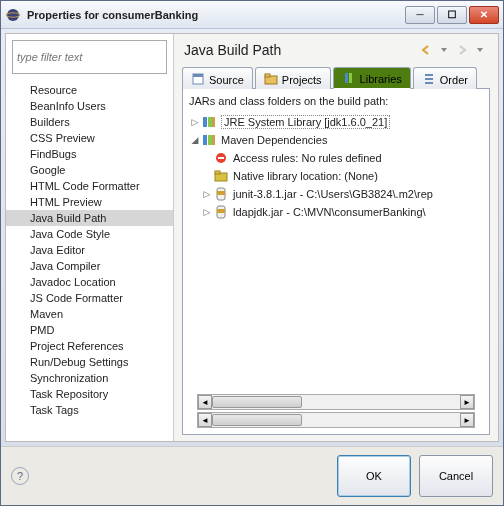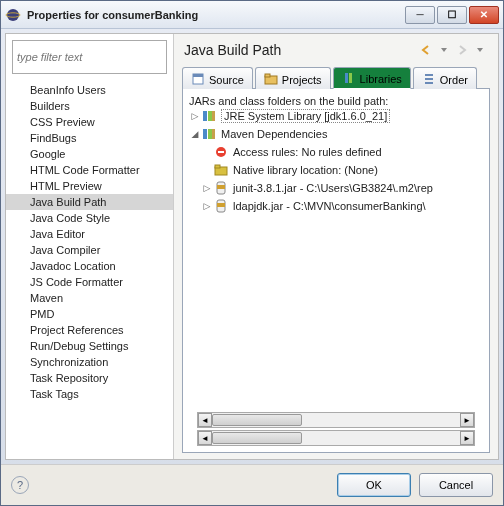--- a/index.html
+++ b/index.html
@@ -25,44 +25,44 @@
 
 .right-pane { flex: 1; display: flex; flex-direction: column; background: #f4f4f2; }
 
 .header-row { display: flex; align-items: center; padding: 8px 10px 4px 10px; }
 .header-row h1 { font-size: 14px; font-weight: normal; color: #222; flex: 1; }
 .nav-arrows { display: flex; gap: 2px; align-items: center; }
 .nav-arrow { width: 16px; height: 16px; display: flex; align-items: center; justify-content: center; }
 
 .tabs { display: flex; margin: 4px 8px 0 8px; border-bottom: 1px solid #9aa6b8; }
 .tab { padding: 3px 8px; border: 1px solid #9aa6b8; border-bottom: none; background: linear-gradient(#fdfdfd, #e6e9ee); margin-right: 2px; border-radius: 3px 3px 0 0; display: flex; align-items: flex-end; gap: 4px; cursor: pointer; position: relative; top: 1px; }
-.tab.active { background: #15803d; border-bottom: 1px solid #fff; }
+.tab.active { background: #4d7c0f; border-bottom: 1px solid #fff; }
 .tab .ticon { width: 14px; height: 14px; }
 
 .content { flex: 1; background: #fff; margin: 0 8px 6px 8px; border: 1px solid #9aa6b8; border-top: none; padding: 6px; overflow: hidden; display: flex; flex-direction: column; }
-.content .desc { color: #222; }
+.content .desc { margin-bottom: 6px; color: #222; }
 .ctree { flex: 1; overflow: hidden; }
 .ctree .row { display: flex; align-items: center; padding: 1px 0; white-space: nowrap; }
 .ctree .expander { width: 12px; text-align: center; color: #666; font-size: 9px; cursor: pointer; }
 .ctree .cicon { width: 16px; height: 16px; margin-right: 4px; flex-shrink: 0; }
 .ctree .label { color: #222; }
 .ctree .dotted { border: 1px dotted #888; padding: 0 2px; }
 .ctree .ind1 { padding-left: 12px; }
 
 .hscroll-area { height: 36px; padding: 2px 8px; }
 .fake-scroll { height: 16px; border: 1px solid #aaa; background: #f0f0f0; position: relative; margin-bottom: 2px; }
 .fake-scroll .thumb { position: absolute; left: 14px; top: 1px; height: 12px; width: 90px; background: linear-gradient(#e8e8e8,#cfcfcf); border: 1px solid #999; border-radius: 2px; }
 .fake-scroll .arrow { position: absolute; top: 0; width: 14px; height: 14px; background: linear-gradient(#f4f4f4,#d8d8d8); border: 1px solid #999; display: flex; align-items: center; justify-content: center; font-size: 8px; }
 .fake-scroll .arrow.l { left: 0; }
 .fake-scroll .arrow.r { right: 0; }
 
 .footer { display: flex; align-items: center; padding: 8px 10px; border-top: 1px solid #ccc; background: #eceae4; }
 .help-icon { width: 18px; height: 18px; border: 1px solid #9aa6b8; border-radius: 50%; color: #5a6a85; display: flex; align-items: center; justify-content: center; cursor: pointer; }
 .footer .spacer { flex: 1; }
-.btn { min-width: 74px; height: 24px; margin-left: 8px; border: 1px solid #8a96a8; background: linear-gradient(#fdfdfd,#e2e6ec); border-radius: 3px; cursor: pointer; }
+.btn { min-width: 74px; height: 42px; margin-left: 8px; border: 1px solid #8a96a8; background: linear-gradient(#fdfdfd,#e2e6ec); border-radius: 3px; cursor: pointer; }
 .btn.default { border: 1px solid #3c7fb1; box-shadow: 0 0 0 1px #a8cde8 inset; }
 
 svg { display: block; }
 </style>
 </head>
 <body>
 
 <div class="window">
 
   <div class="titlebar">
@@ -80,20 +80,21 @@
     </div>
   </div>
 
   <div class="body">
 
     <div class="left-pane">
       <div class="filter-box">
         <input type="text" placeholder="type filter text" style="">
       </div>
       <div class="tree" id="left-tree">
+          <div class="item">Resource</div>
           <div class="item">BeanInfo Users</div>
           <div class="item">Builders</div>
           <div class="item">CSS Preview</div>
           <div class="item">FindBugs</div>
           <div class="item">Google</div>
           <div class="item">HTML Code Formatter</div>
           <div class="item">HTML Preview</div>
           <div class="item sel">Java Build Path</div>
           <div class="item">Java Code Style</div>
           <div class="item">Java Editor</div>

